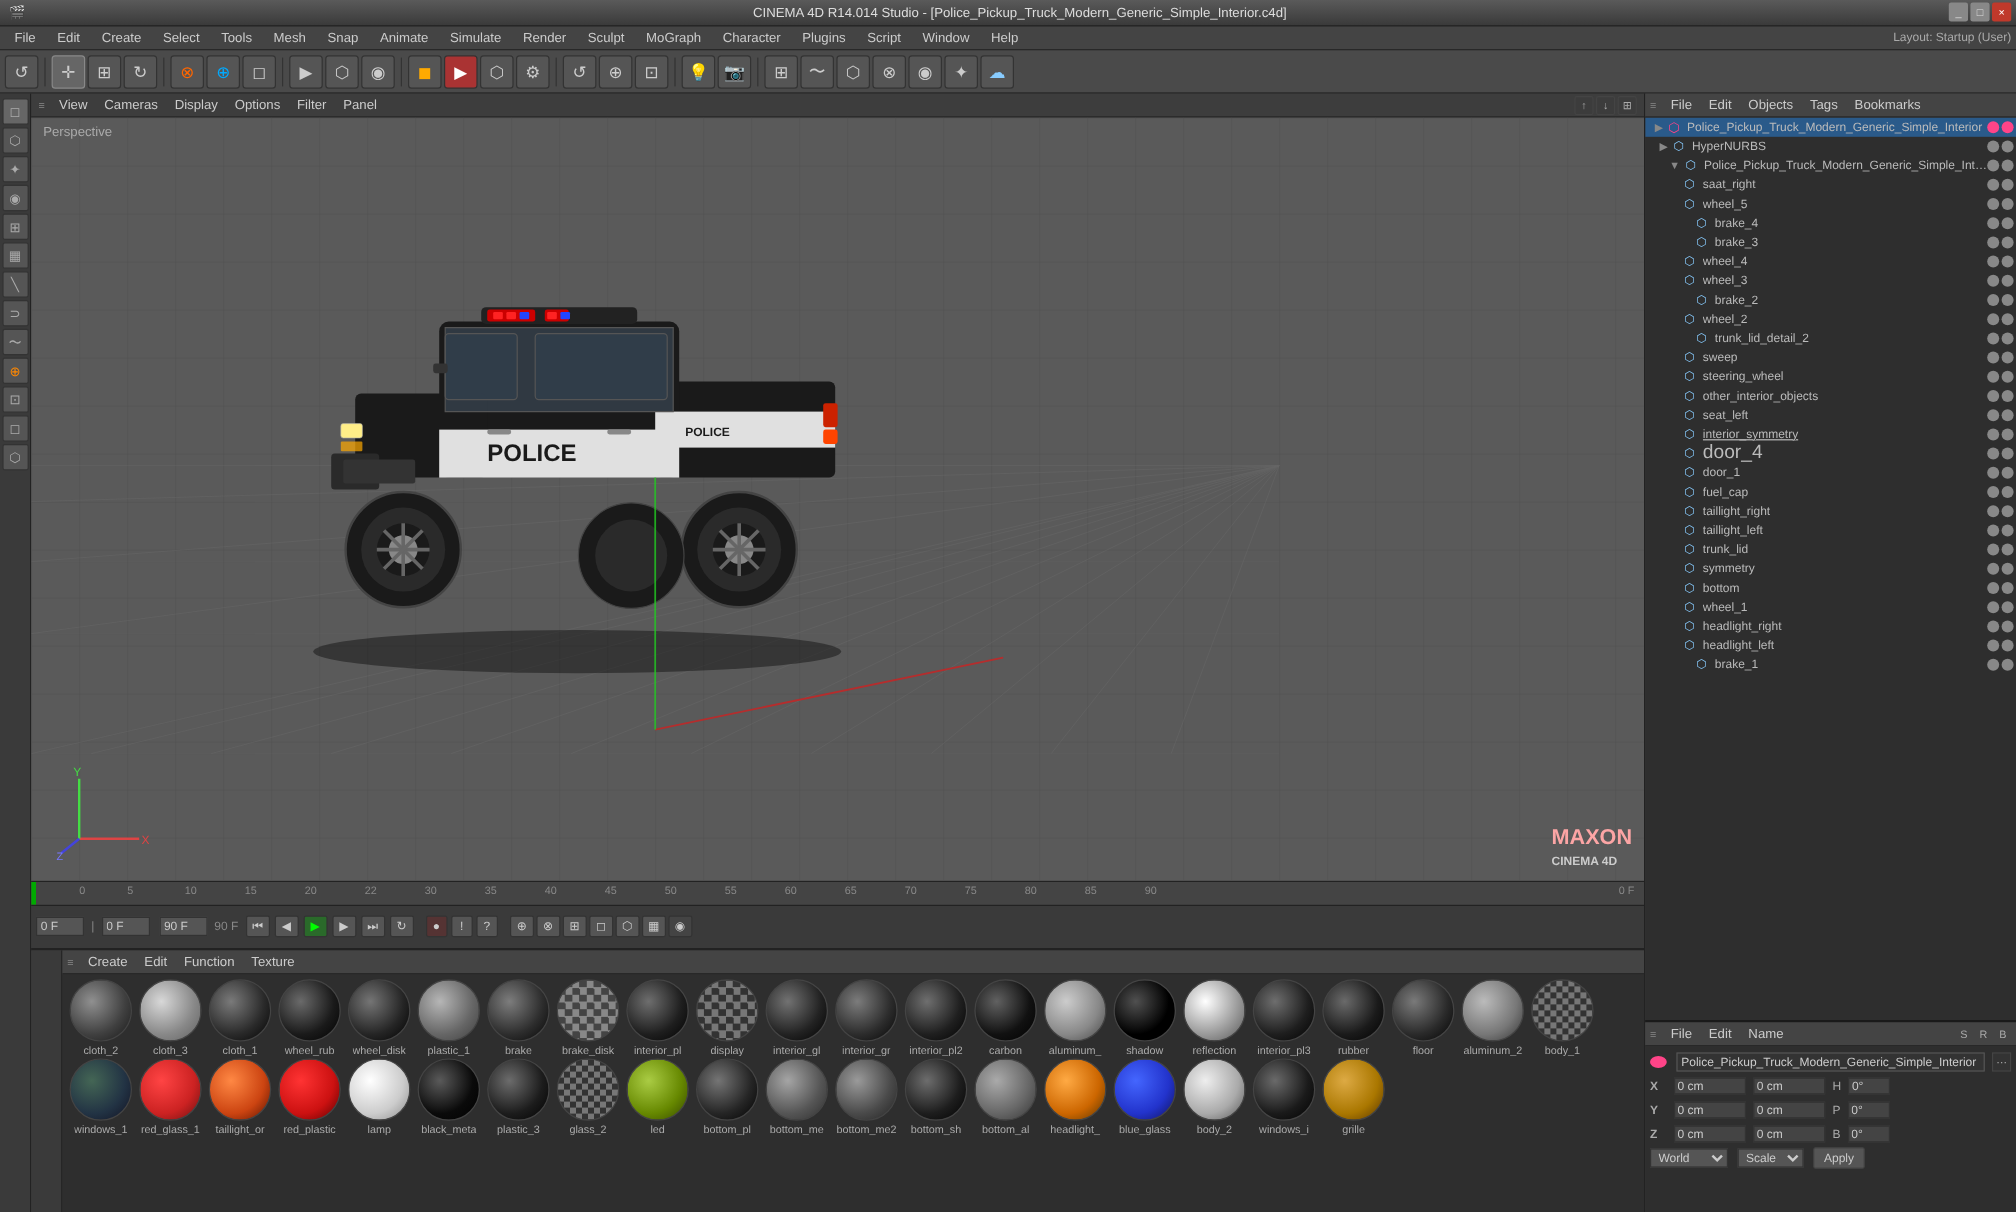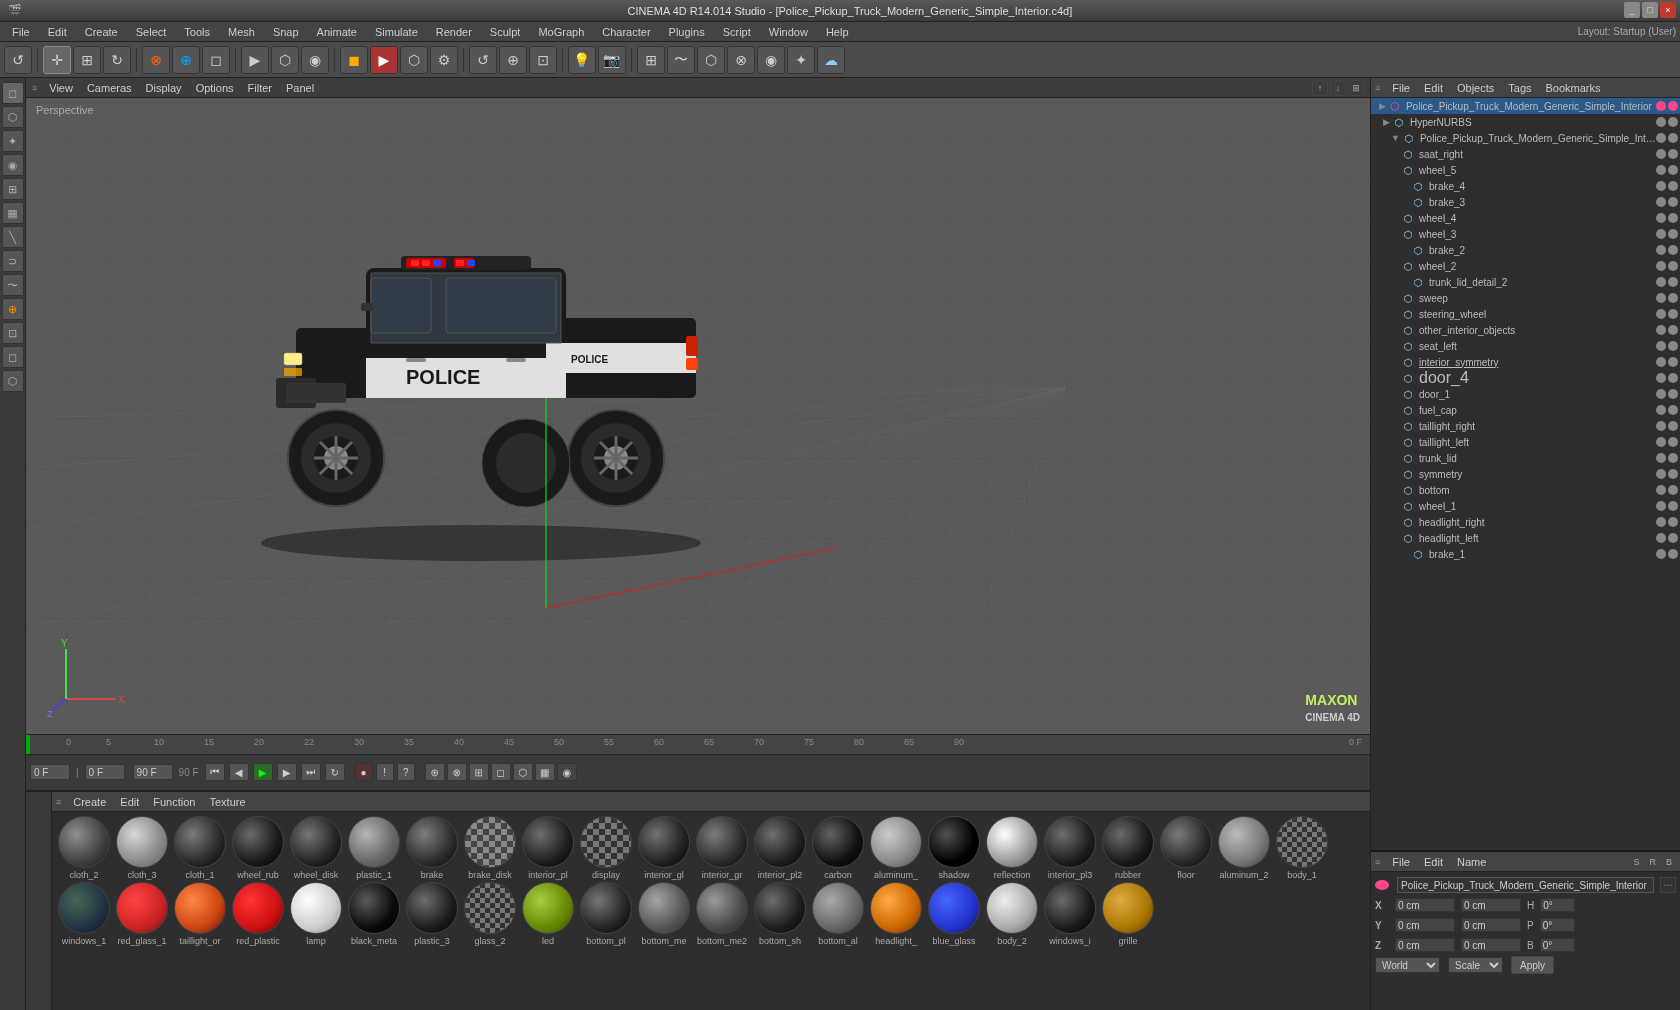--- a/index.html
+++ b/index.html
@@ -624,21 +624,21 @@
             <line x1="20" y1="60" x2="5" y2="72" stroke="#4444dd" stroke-width="2"></line>
             <text x="1" y="78" fill="#7777ff" font-size="9">Z</text>
           </svg>
 
           <svg width="100%" height="100%" style="position:absolute;top:0;left:0;pointer-events:none;">
             <line x1="520" y1="510" x2="810" y2="450" stroke="#cc2222" stroke-width="1.5" opacity="0.8"></line>
             <line x1="520" y1="510" x2="520" y2="300" stroke="#22cc22" stroke-width="1.5" opacity="0.8"></line>
           </svg>
 
           <div id="c4d-logo">
-            <span style="color:#bef264;font-weight:bold;font-size:14px;margin-top:19px;">MAXON</span><br>
+            <span style="color:#fca5a5;font-weight:bold;font-size:18px;margin-top:19px;">MAXON</span><br>
             <span style="color:#cccccc;font-size:10px;">CINEMA 4D</span>
           </div>
         </div>
       </div>
 
       <div id="timeline-section">
         <div id="timeline-ruler">
           <div id="frame-indicator"></div>
 
           <span class="ruler-mark" style="left:40px;">0</span>

